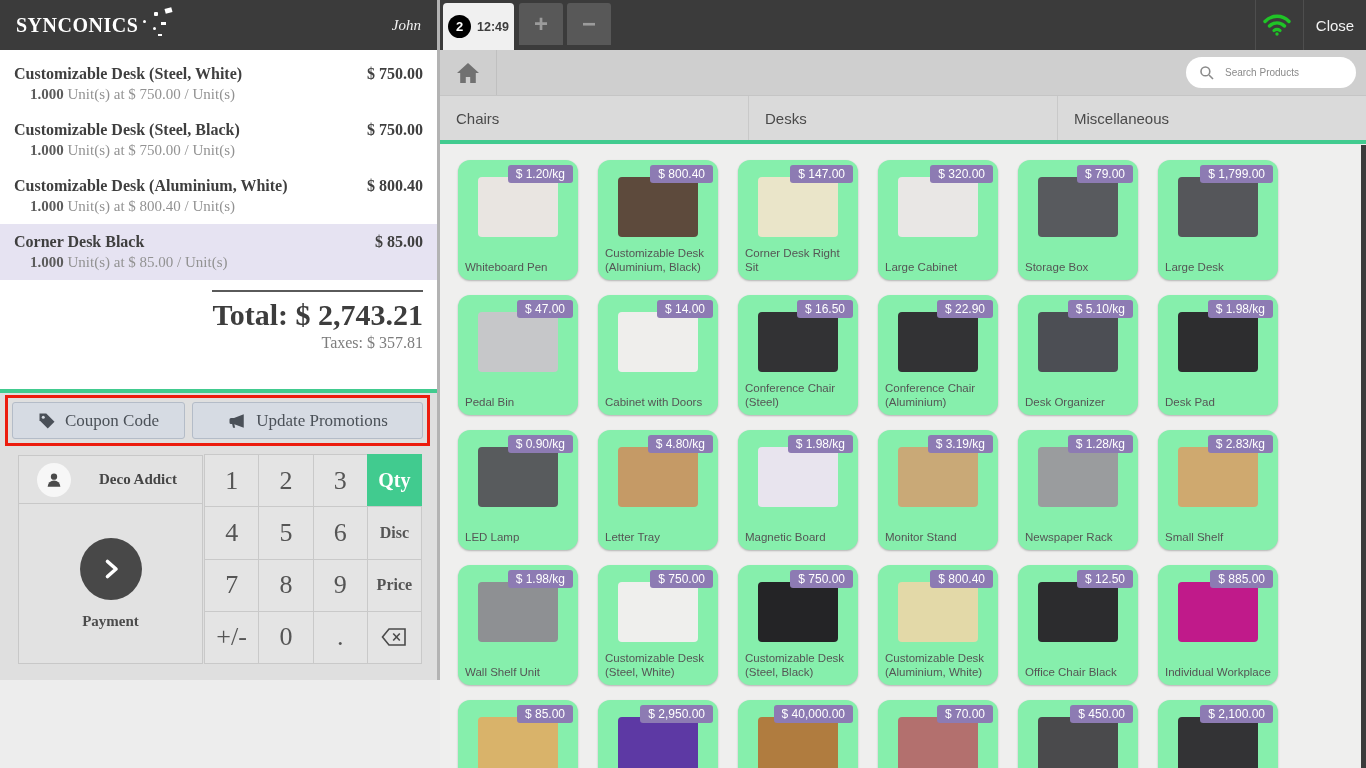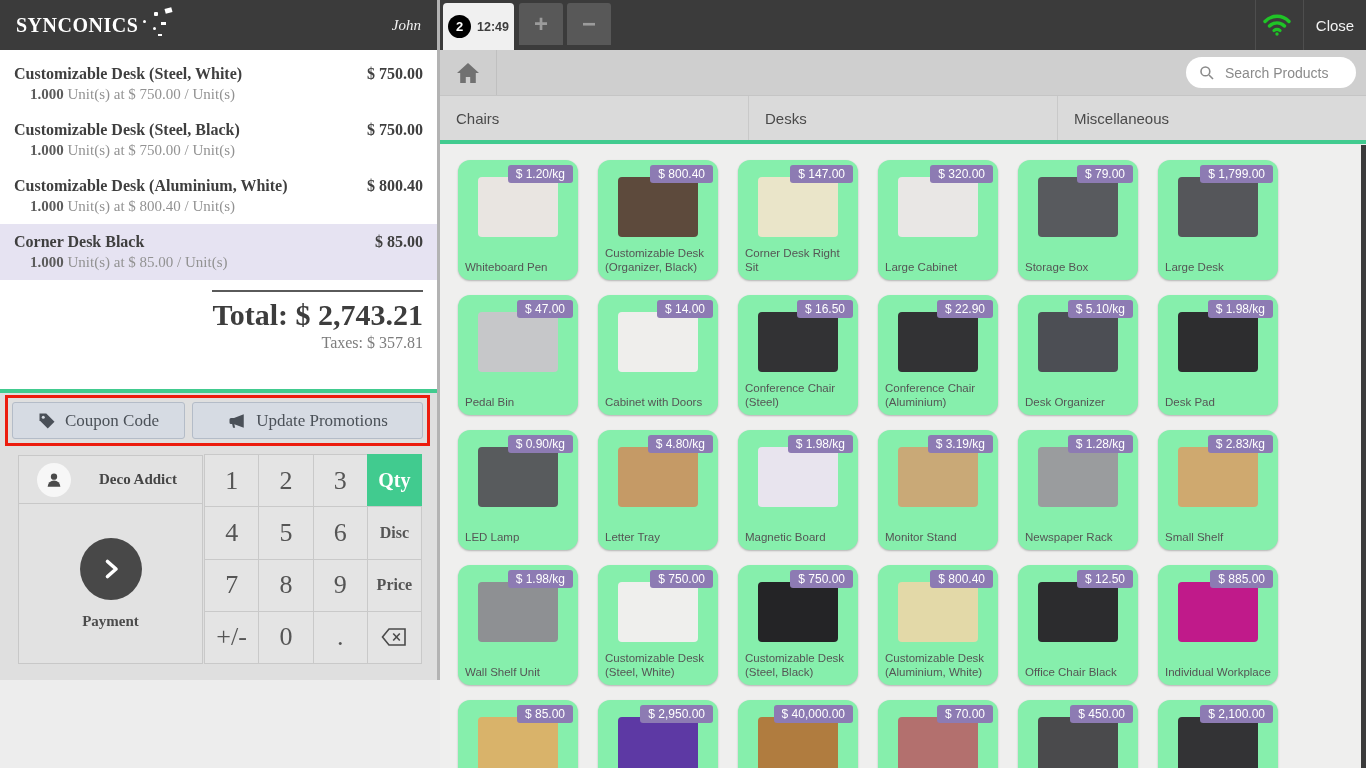--- a/index.html
+++ b/index.html
@@ -86,21 +86,21 @@
   .sep1 { left:815px; } .sep2 { left:863px; }
   .wifi-wrap { position:absolute; left:822px; top:12px; }
   .close-btn { position:absolute; left:864px; right:0; top:0; bottom:0; display:flex;
     align-items:center; justify-content:center; color:#f2f2f2; font-size:15px; cursor:pointer; }
 
   .rp-sub { height:45px; background:#cfcfcf; position:relative; }
   .home-btn { position:absolute; left:0; top:0; width:57px; height:100%;
     border-right:1px solid #c0c0c0; display:flex; align-items:center; justify-content:center; cursor:pointer; }
   .search-box { position:absolute; right:10px; top:7px; width:170px; height:31px;
     background:#fff; border-radius:16px; display:flex; align-items:center; padding-left:13px; gap:8px; }
-  .search-input { border:none; outline:none; background:transparent; font-size:14px;
+  .search-input { border:none; outline:none; background:transparent; font-size:10px;
     color:#14532d; width:125px; font-family:"Liberation Sans", sans-serif; }
   .search-input::placeholder { color:#8a8a8a; }
 
   .cat-row { height:45px; display:flex; border-top:1px solid #c5c5c5; }
   .cat-tab { flex:1; background:#dadada; border-right:1px solid #c9c9c9;
     display:flex; align-items:center; padding-left:16px; font-size:15px; color:#4a4a4a; cursor:pointer; }
   .cat-tab:last-child { border-right:none; }
   .green-bar { height:4px; background:var(--accent_green); }
 
   .product-area { position:absolute; left:0; right:0; top:145px; bottom:0;
@@ -279,21 +279,21 @@
     <div class="product-grid">
   <div class="card">
     <span class="badge">$ 1.20/kg</span>
     <div class="pimg" style="background: rgb(233, 229, 225);"></div>
     <div class="pname">Whiteboard Pen</div>
   </div>
 
   <div class="card">
     <span class="badge">$ 800.40</span>
     <div class="pimg" style="background: rgb(93, 74, 60);"></div>
-    <div class="pname">Customizable Desk (Organizer, Black)</div>
+    <div class="pname">Customizable Desk (Aluminium, Black)</div>
   </div>
 
   <div class="card">
     <span class="badge">$ 147.00</span>
     <div class="pimg" style="background: rgb(234, 229, 201);"></div>
     <div class="pname">Corner Desk Right Sit</div>
   </div>
 
   <div class="card">
     <span class="badge">$ 320.00</span>

